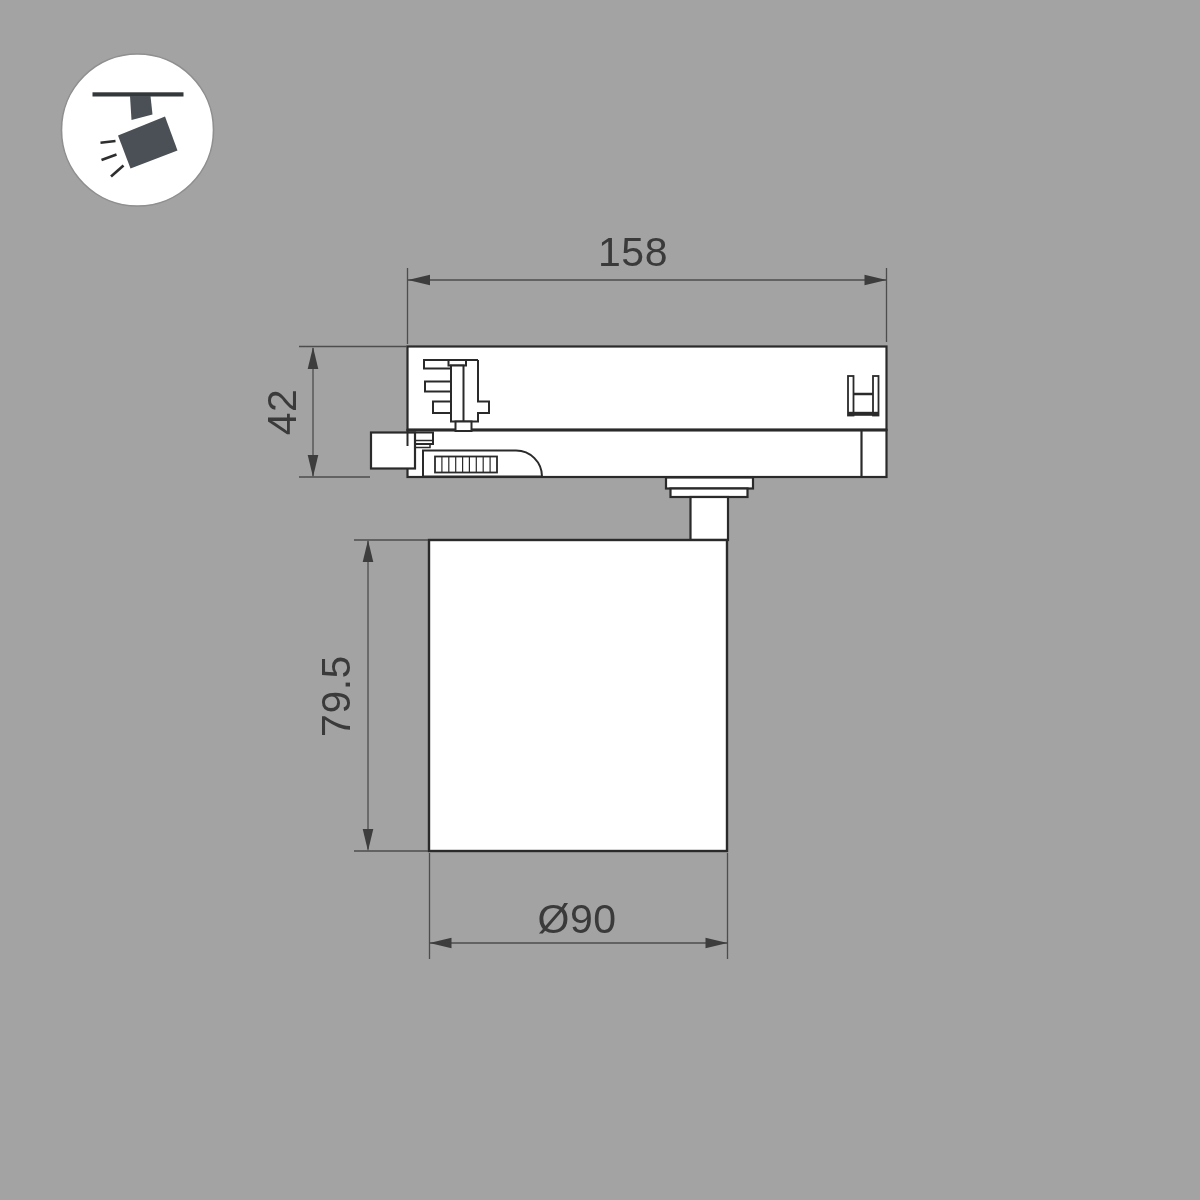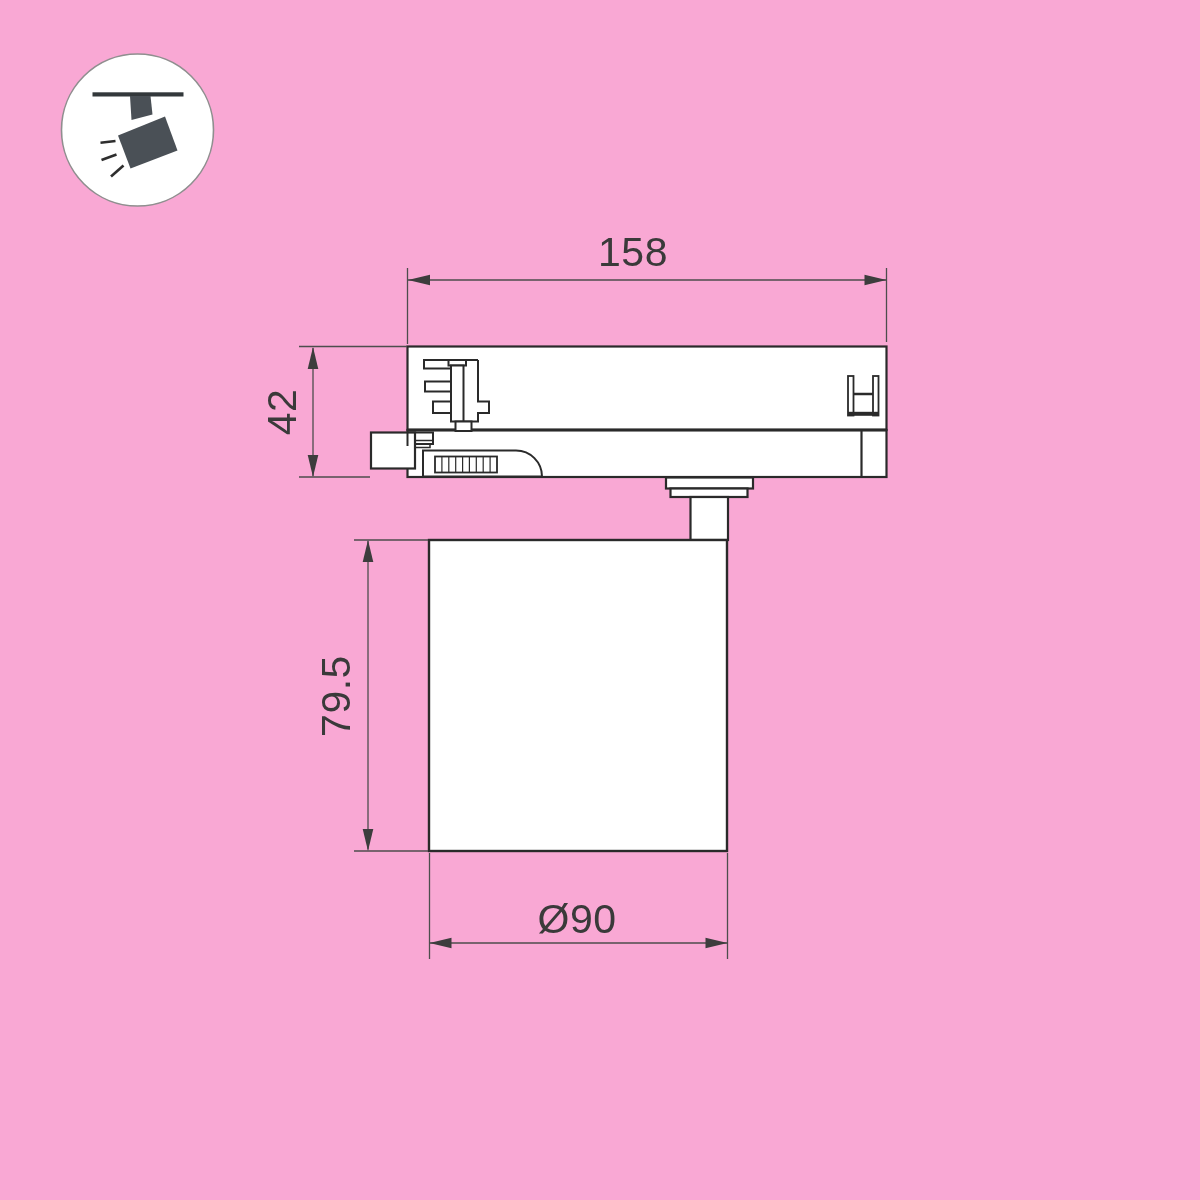--- a/index.html
+++ b/index.html
@@ -8,21 +8,21 @@
     background: #ffffff;
     width: 1200px;
     height: 1200px;
     overflow: hidden;
     font-family: "Liberation Sans", sans-serif;
   }
   .canvas-wrap {
     position: relative;
     width: 1200px;
     height: 1200px;
-    background: #f9a8d4;
+    background: #a3a3a3;
   }
   svg text {
     font-family: "Liberation Sans", "DejaVu Sans", sans-serif;
     fill: #3a3a3a;
   }
   .dim-text {
     font-size: 41px;
     letter-spacing: 0.5px;
   }
   .outline { stroke: #2a2a2a; fill: none; }

